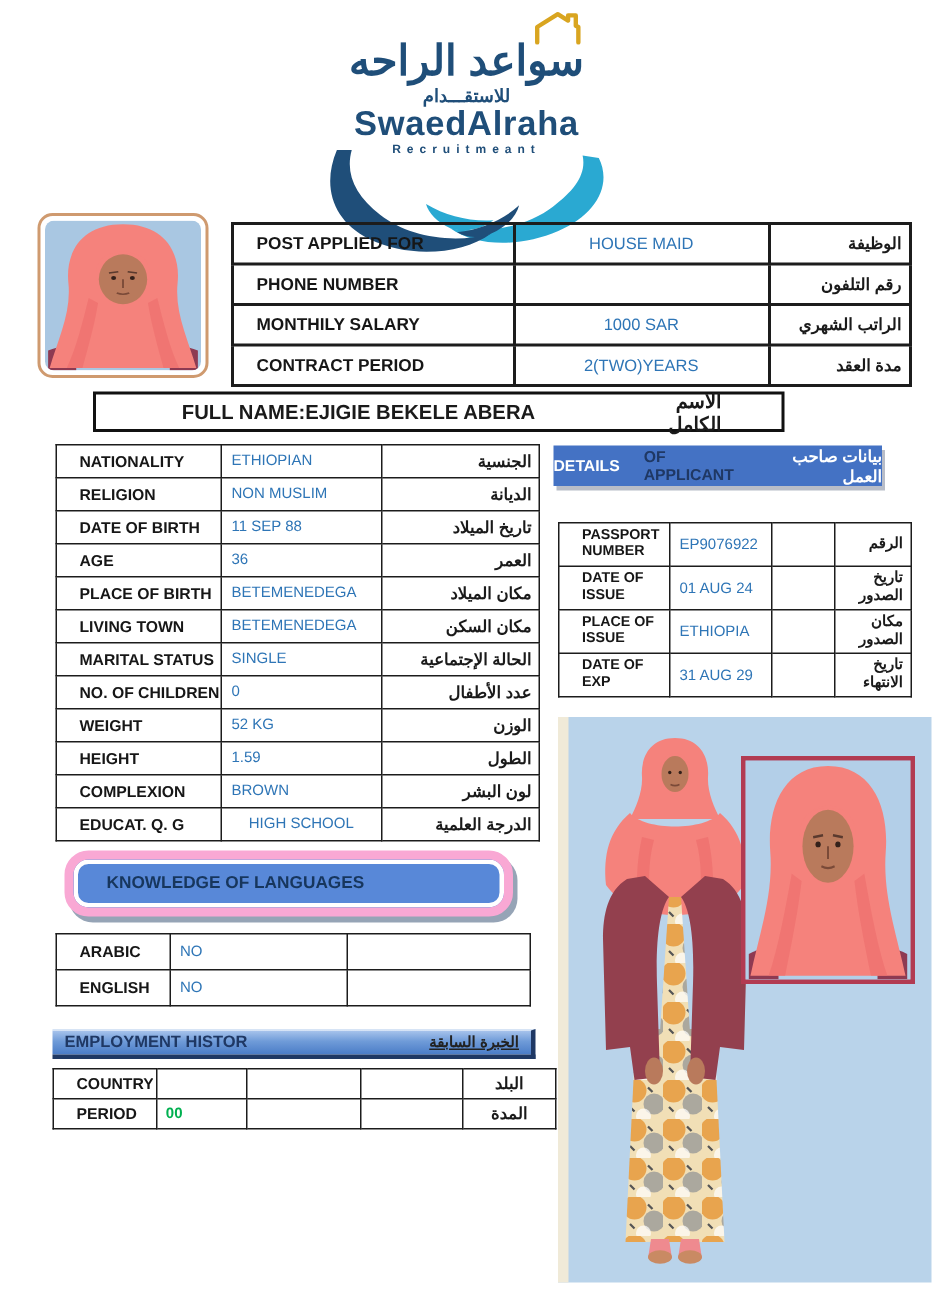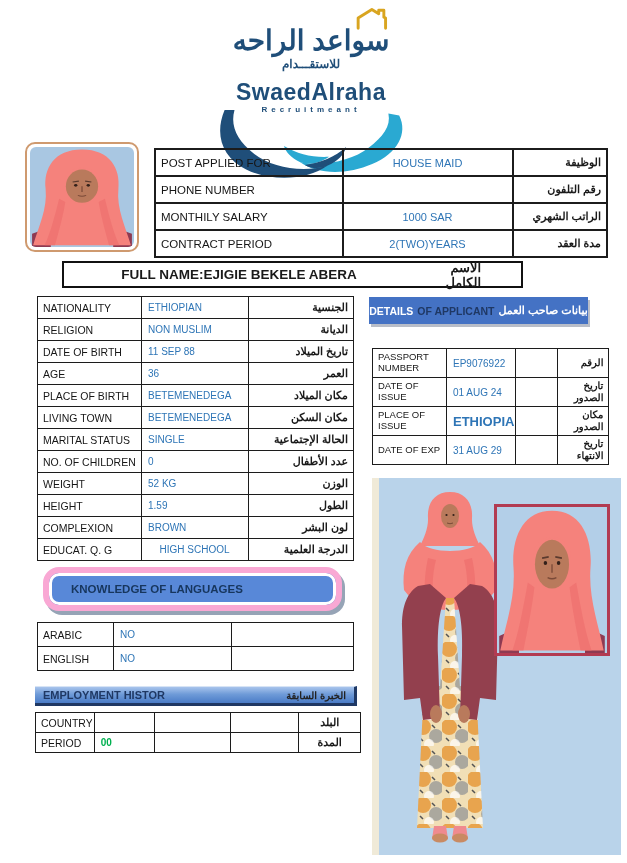--- a/index.html
+++ b/index.html
@@ -5,74 +5,74 @@
   html,body{margin:0;padding:0;}
   body{
     width:627px;height:863px;position:relative;background:#ffffff;
     font-family:"Liberation Sans", sans-serif;overflow:hidden;color:#1a1a1a;
   }
   
   .logo{position:absolute;left:196px;top:6px;width:230px;text-align:center;color:#1f4e79;}
   .house{position:absolute;right:22px;top:0;}
   .ar-title{font-size:28px;font-weight:bold;direction:rtl;margin-top:21px;line-height:1;}
   .ar-sub{font-size:12px;font-weight:bold;direction:rtl;margin-top:2px;letter-spacing:1px;}
-  .brand{font-size:23px;font-weight:bold;letter-spacing:.5px;margin-top:10px;line-height:1;text-align:center;}
+  .brand{font-size:23px;font-weight:bold;letter-spacing:.5px;margin-top:0;line-height:1;text-align:center;}
   .tagline{font-size:8px;font-weight:bold;letter-spacing:4px;margin-top:1px;}
   .hands{margin-top:-4px;}
   
   .photo-frame{position:absolute;left:25px;top:142px;width:114px;height:110px;border:2px solid #cf9a6f;
     border-radius:10px;background:#fff;padding:3px;box-sizing:border-box;}
   .photo-frame .ph{width:100%;height:100%;border-radius:6px;overflow:hidden;}
   .headshot{width:100%;height:100%;display:block;}
   
   table{border-collapse:collapse;table-layout:fixed;}
   td{overflow:hidden;white-space:nowrap;}
-  .lbl{font-weight:normal;font-size:10.5px;color:#161616;padding-left:5px;border-radius:13px;}
+  .lbl{font-weight:bold;font-size:10.5px;color:#161616;padding-left:15px;border-radius:13px;}
   .val{color:#2e75b6;font-size:10px;padding-left:6px;}
   .arc{font-weight:bold;font-size:11px;text-align:right;padding-right:5px;direction:rtl;}
   
   .top-table{position:absolute;left:154px;top:148px;}
   .top-table td{border:2px solid #1c1c1c;height:23px;}
   .top-table .lbl{font-size:11.5px;}
   .top-table .val{text-align:center;font-size:11px;padding-left:0;}
   
   .fullname{position:absolute;left:62px;top:261px;width:461px;height:27px;border:2px solid #111;
     box-sizing:border-box;display:flex;align-items:center;}
   .fullname .en{width:350px;text-align:center;font-weight:bold;font-size:13.5px;}
   .fullname .ar2{flex:1;text-align:right;padding-right:40px;font-weight:bold;font-size:13px;direction:rtl;}
   
   .details-table{position:absolute;left:37px;top:296px;}
   .details-table td{border:1.5px solid #1c1c1c;height:19px;}
   
   .app-banner{position:absolute;left:369px;top:297px;width:219px;height:27px;background:#4472c4;
     box-shadow:2px 3px 0 rgba(125,135,155,.55);display:flex;align-items:center;justify-content:center;
-    gap:4px;font-weight:bold;font-size:10.5px;}
+    gap:16px;font-weight:bold;font-size:10.5px;}
   .app-banner .w{color:#ffffff;} .app-banner .n{color:#1f3864;} .app-banner .a{color:#ffffff;font-size:11px;direction:rtl;}
   
   .pass-table{position:absolute;left:372px;top:348px;}
   .pass-table td{border:1.5px solid #1c1c1c;height:26px;white-space:normal;}
   .pass-table .lbl{font-size:9.5px;line-height:1.15;}
   .pass-table .val{font-size:10px;}
-  .pass-table .val.sm{font-size:13px;font-weight:bold;}
+  .pass-table .val.sm{font-size:10px;}
   .pass-table .arc{font-size:10px;line-height:1.2;}
   
   .lang-banner{position:absolute;left:43px;top:567px;width:299px;height:44px;border-radius:16px;
     background:#5888d8;border:6px solid #f9a8d4;box-sizing:border-box;
     box-shadow:inset 0 0 0 3px #ffffff, 3px 4px 0 rgba(23,54,93,.45);
     display:flex;align-items:center;}
   .lang-banner span{padding-left:22px;font-weight:bold;font-size:11.5px;color:#17365d;}
   .lang-table{position:absolute;left:37px;top:622px;}
   .lang-table td{border:1.5px solid #1c1c1c;height:21px;}
   
   .emp-banner{position:absolute;left:35px;top:686px;width:322px;height:20px;box-sizing:border-box;
     background:linear-gradient(180deg,#a8c4ec 0%,#6f9bd8 45%,#4a7cc7 100%);
     border-top:1px solid #d7e4f5;border-right:3px solid #1f3864;border-bottom:3px solid #1f3864;
     display:flex;align-items:center;justify-content:space-between;padding:0 8px;}
   .emp-banner .en{font-weight:bold;font-size:11px;color:#1f3864;}
-  .emp-banner .ar{font-weight:bold;font-size:10px;color:#222;direction:rtl;}
+  .emp-banner .ar{font-weight:bold;font-size:10px;color:#222;direction:rtl;text-decoration:underline;}
   .emp-table{position:absolute;left:35px;top:712px;}
   .emp-table td{border:1.5px solid #1c1c1c;height:17px;}
   .emp-table .arc{text-align:center;padding-right:0;}
   .green{color:#00b050 !important;font-weight:bold;}
   .center{text-align:center;padding-left:0;}
   
   .panel{position:absolute;left:372px;top:478px;width:249px;height:377px;background:#b9d3ea;}
   .panel .strip{position:absolute;left:0;top:0;width:7px;height:100%;background:#f0ead8;}
   .figure{position:absolute;left:18px;top:8px;}
   .inset{position:absolute;left:122px;top:26px;width:116px;height:152px;border:3px solid #b23b52;

